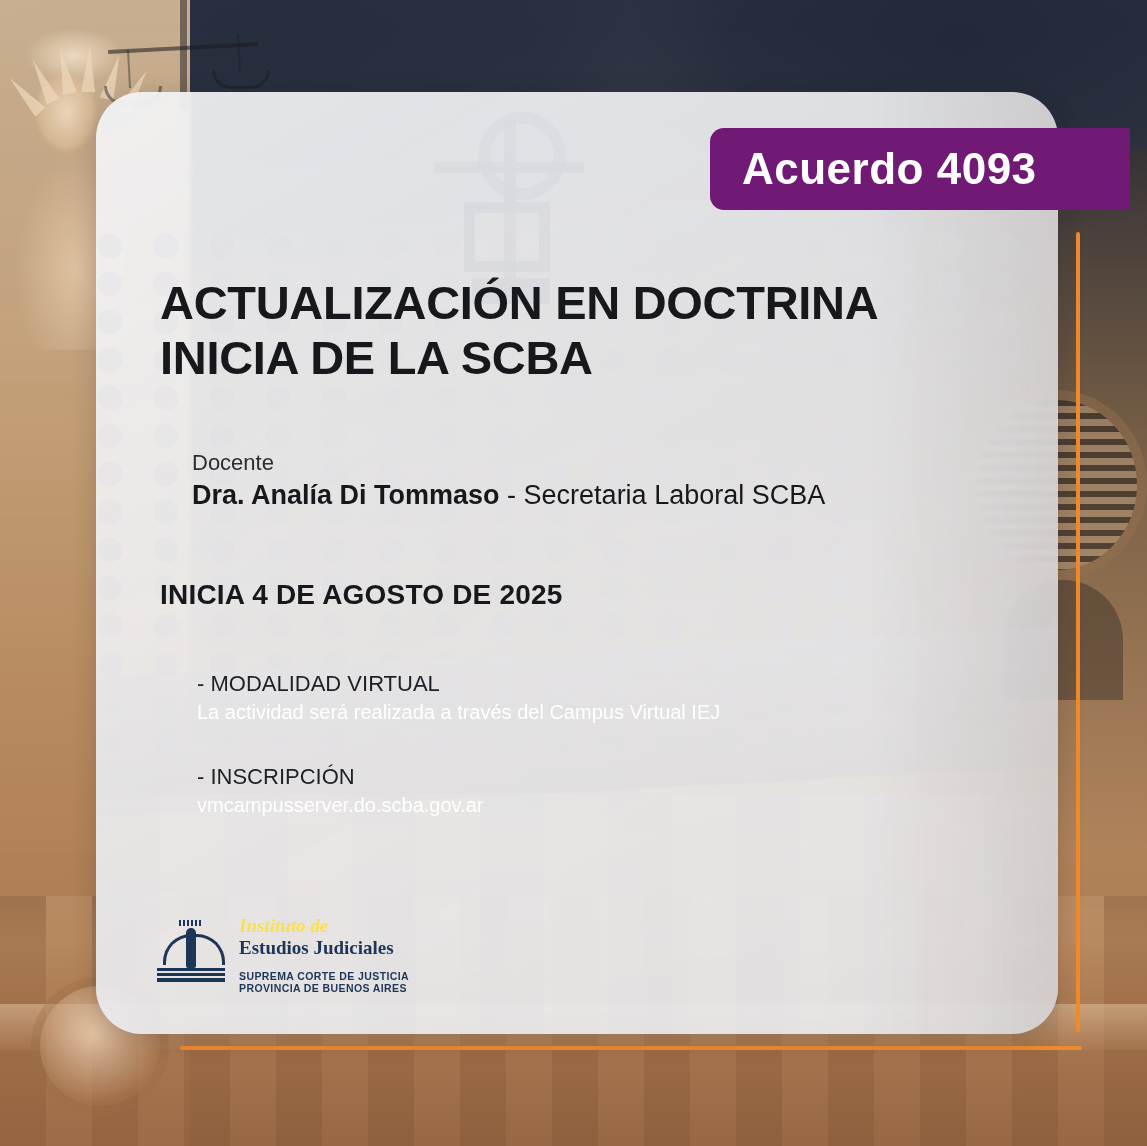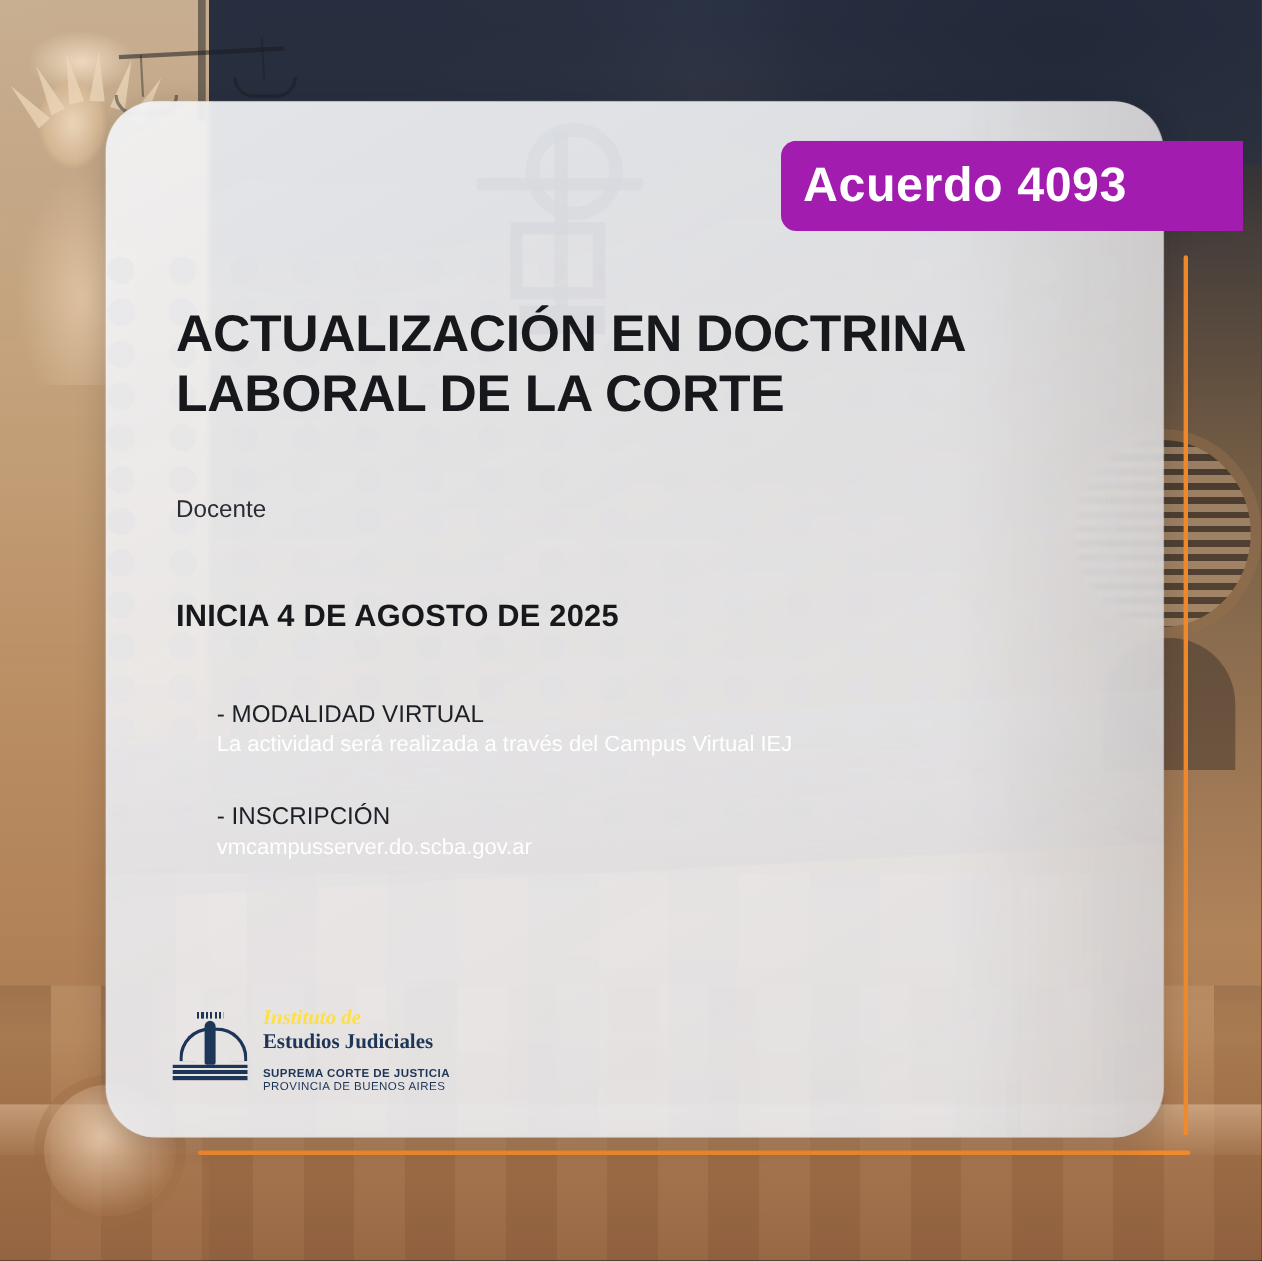--- a/index.html
+++ b/index.html
@@ -211,25 +211,25 @@
     background: linear-gradient(90deg, rgba(120,110,110,0) 0%, rgba(120,104,92,0.30) 100%);
   }
 
   
   .badge {
     position: absolute;
     left: 710px;
     top: 128px;
     width: 420px;
     height: 82px;
-    background: #a21caf;
+    background: #701a75;
     border-radius: 14px 0 0 14px;
     display: flex;
     align-items: center;
-    padding-left: 20px;
+    padding-left: 32px;
     box-sizing: border-box;
   }
   .badge-text {
     color: #ffffff;
     font-size: 44px;
     font-weight: 700;
     letter-spacing: 0.5px;
     font-family: "Liberation Sans", sans-serif;
   }
 
@@ -241,21 +241,21 @@
     width: 860px;
   }
   .title {
     font-size: 47px;
     line-height: 1.18;
     font-weight: 700;
     color: #16181c;
     letter-spacing: -0.3px;
     max-width: 850px;
   }
-  .teacher-block { margin-top: 64px; }
+  .teacher-block { margin-top: 64px; margin-left: 32px; }
   .teacher-label {
     font-size: 22px;
     color: #2a2d33;
     font-weight: 400;
   }
   .teacher-name {
     margin-top: 4px;
     font-size: 27px;
     color: #16181c;
     font-weight: 400;
@@ -345,21 +345,21 @@
   }
   .logo-line3 {
     font-size: 10.5px;
     font-weight: 700;
     color: #1d3557;
     letter-spacing: 0.4px;
     margin-top: 13px;
   }
   .logo-line4 {
     font-size: 10.5px;
-    font-weight: 400;
+    font-weight: 700;
     color: #1d3557;
     letter-spacing: 0.4px;
   }
 </style>
 </head>
 <body>
 
 <div class="poster">
 
   <div class="bg"></div>
@@ -410,24 +410,27 @@
       <div class="ghost-dark-right"></div>
     </div>
   </div>
 
   <div class="badge">
     <span class="badge-text">Acuerdo 4093</span>
   </div>
 
   <div class="content">
 
-    <div class="title">ACTUALIZACIÓN EN DOCTRINA LABORAL DE LA CORTE</div>
+    <div class="title">ACTUALIZACIÓN EN DOCTRINA INICIA DE LA SCBA</div>
 
     <div class="teacher-block">
       <div class="teacher-label">Docente</div>
+      <div class="teacher-name">
+        <b>Dra. Analía Di Tommaso</b><span> - </span><span>Secretaria Laboral SCBA</span>
+      </div>
     </div>
 
     <div class="start-date">INICIA 4 DE AGOSTO DE 2025</div>
 
     <div class="info-block">
       <div class="info-heading">- MODALIDAD VIRTUAL</div>
       <div class="info-text">La actividad será realizada a través del Campus Virtual IEJ</div>
     </div>
 
     <div class="info-block second">

